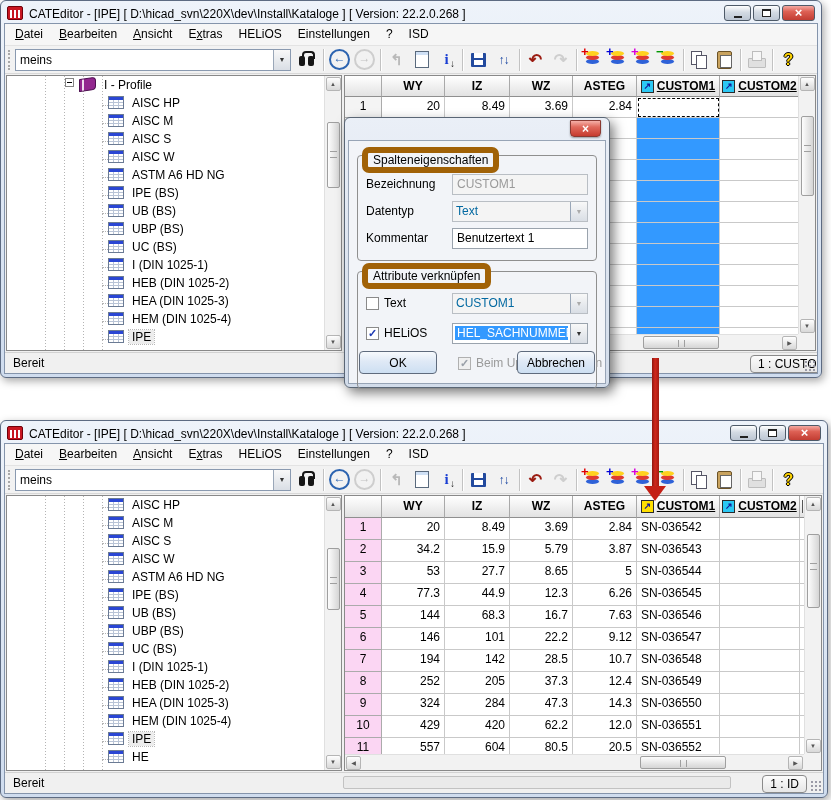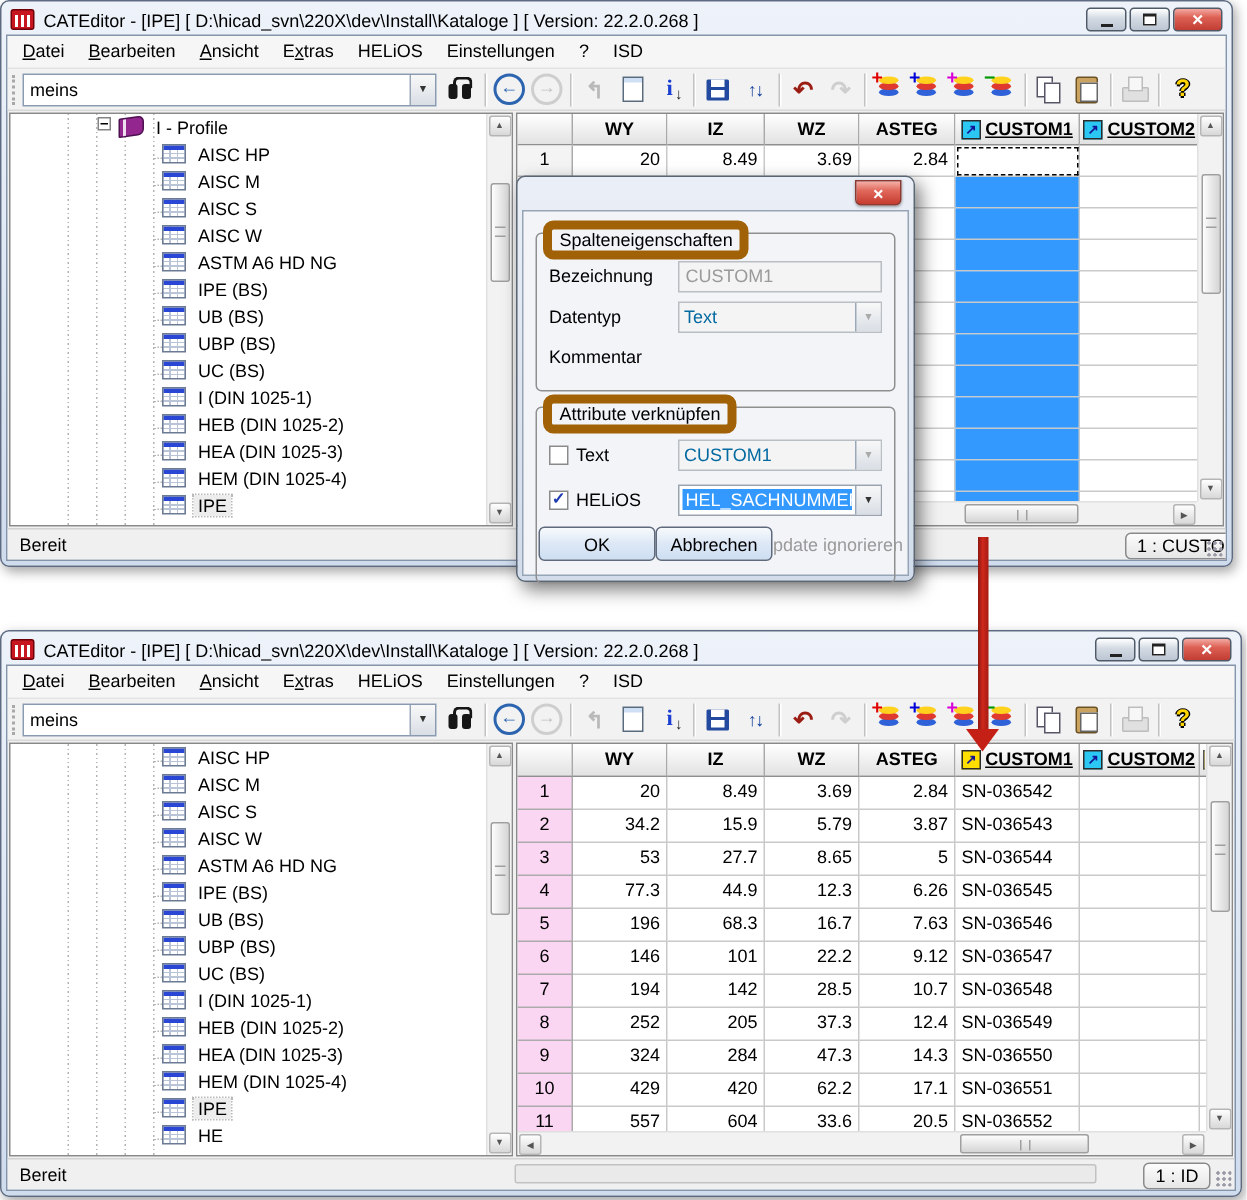--- a/index.html
+++ b/index.html
@@ -149,21 +149,21 @@
 .combo.sel .ct{background:#3399ff;color:#fff;margin:2px 2px 2px 2px;padding:0 2px}
 .cbwrap{width:86px;flex:none;display:flex;align-items:center}
 .cbx{width:13px;height:13px;flex:none;border:1px solid #8a8a8a;background:#fff;display:flex;align-items:center;justify-content:center}
 .cbx .mark{font-size:11px;line-height:1;font-weight:bold;color:#1f3bb3}
 .cbx.dis{background:#f0f0f0;border-color:#b0b0b0}
 .cbx.dis .mark{color:#9aa0a8}
 .cblabel{margin-left:5px}
 .cblabel.gray{color:#9a9a9a}
 .update-row{padding-left:92px;margin-top:2px}
 .update-row .cbwrap{width:auto}
-.dlg-buttons{position:absolute;left:10px;right:21px;bottom:9px;display:flex;}
+.dlg-buttons{position:absolute;left:10px;right:10px;bottom:9px;display:flex;justify-content:space-between}
 .btn7{width:78px;height:23px;border:1px solid #5f6b7d;border-radius:4px;background:linear-gradient(#f7fafd,#dfe9f6 45%,#cddff2);font-family:"Liberation Sans",sans-serif;font-size:12px}
 
 
 #arrow{position:absolute;left:644px;top:358px;z-index:30;width:22px}
 .arrow-shaft{width:7px;height:128px;margin:0 auto;background:linear-gradient(90deg,#8e1710,#d0281c 45%,#a51b12)}
 .arrow-head{width:0;height:0;border-left:11px solid transparent;border-right:11px solid transparent;border-top:15px solid #c42016}
 </style>
 </head>
 <body>
 
@@ -473,20 +473,21 @@
       </div>
       <div class="frow">
         <span class="flabel">Datentyp</span>
         <div class="combo dis">
           <span class="ct">Text</span>
           <span class="cbtn">▼</span>
         </div>
       </div>
       <div class="frow">
         <span class="flabel">Kommentar</span>
+        <input class="fin" value="Benutzertext 1" style="">
       </div>
     </div>
     <div class="grp">
       <span class="gtitle">Attribute verknüpfen</span>
       <div class="arow">
         <span class="cbwrap">
           <span class="cbx"></span>
           <span class="cblabel">Text</span>
         </span>
         <div class="combo dis">
@@ -727,21 +728,21 @@
               <div class="cell c1">77.3</div>
               <div class="cell c2">44.9</div>
               <div class="cell c3">12.3</div>
               <div class="cell c4">6.26</div>
               <div class="cell c5">SN-036545</div>
               <div class="cell c6"></div>
               <div class="cell c7"></div>
             </div>
             <div class="trow body">
               <div class="cell c0">5</div>
-              <div class="cell c1">196</div>
+              <div class="cell c1">144</div>
               <div class="cell c2">68.3</div>
               <div class="cell c3">16.7</div>
               <div class="cell c4">7.63</div>
               <div class="cell c5">SN-036546</div>
               <div class="cell c6"></div>
               <div class="cell c7"></div>
             </div>
             <div class="trow body">
               <div class="cell c0">6</div>
               <div class="cell c1">146</div>
@@ -780,30 +781,30 @@
               <div class="cell c4">14.3</div>
               <div class="cell c5">SN-036550</div>
               <div class="cell c6"></div>
               <div class="cell c7"></div>
             </div>
             <div class="trow body">
               <div class="cell c0">10</div>
               <div class="cell c1">429</div>
               <div class="cell c2">420</div>
               <div class="cell c3">62.2</div>
-              <div class="cell c4">17.1</div>
+              <div class="cell c4">12.0</div>
               <div class="cell c5">SN-036551</div>
               <div class="cell c6"></div>
               <div class="cell c7"></div>
             </div>
             <div class="trow body">
               <div class="cell c0">11</div>
               <div class="cell c1">557</div>
               <div class="cell c2">604</div>
-              <div class="cell c3">33.6</div>
+              <div class="cell c3">80.5</div>
               <div class="cell c4">20.5</div>
               <div class="cell c5">SN-036552</div>
               <div class="cell c6"></div>
               <div class="cell c7"></div>
             </div>
           </div>
         <div class="vscroll">
           <span class="sb-btn">▲</span>
           <span class="sb-btn">▼</span>
           <span class="sb-thumb v" style="top:38px;height:74px"></span>

